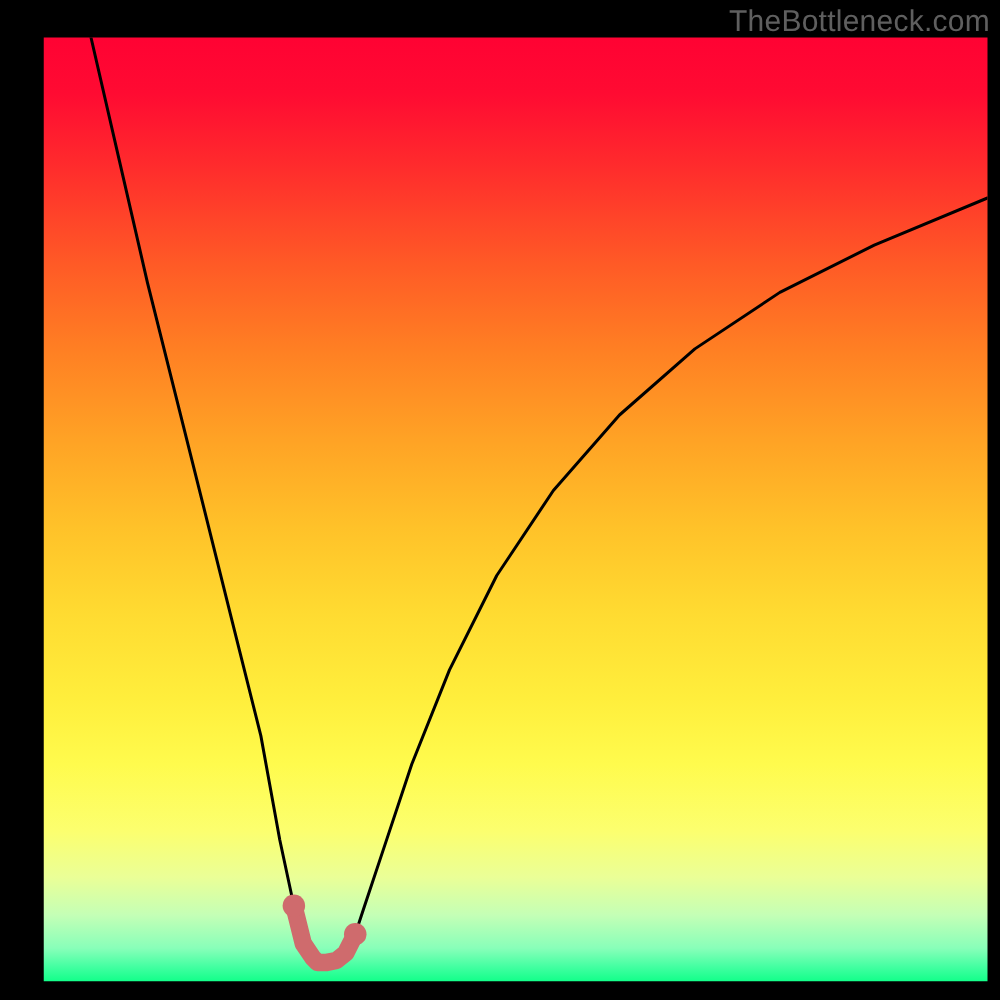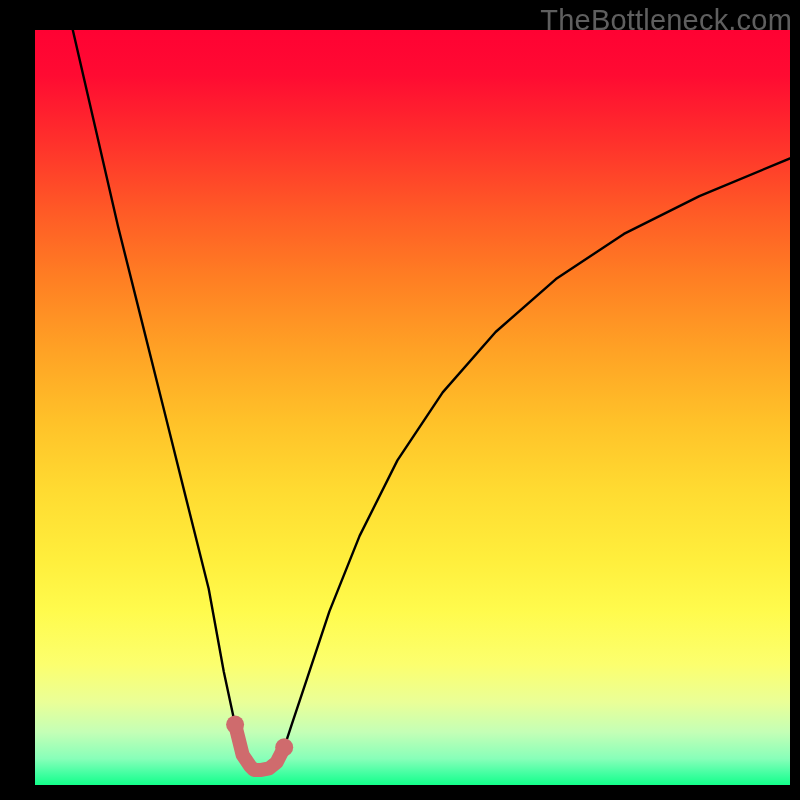--- a/index.html
+++ b/index.html
@@ -43,21 +43,21 @@
       #88ffb9 96.5%,
       #42ffa1 98.5%,
       #13ff8a 100%
     );
   }
   .watermark {
     position: absolute;
     top: 4px;
     right: 8px;
     color: #5f5f5f;
-    font-size: 29px;
+    font-size: 24px;
     font-weight: 400;
     letter-spacing: 0.2px;
     z-index: 5;
   }
   svg.curve {
     position: absolute;
     left: 0;
     top: 0;
     width: 755px;
     height: 755px;

